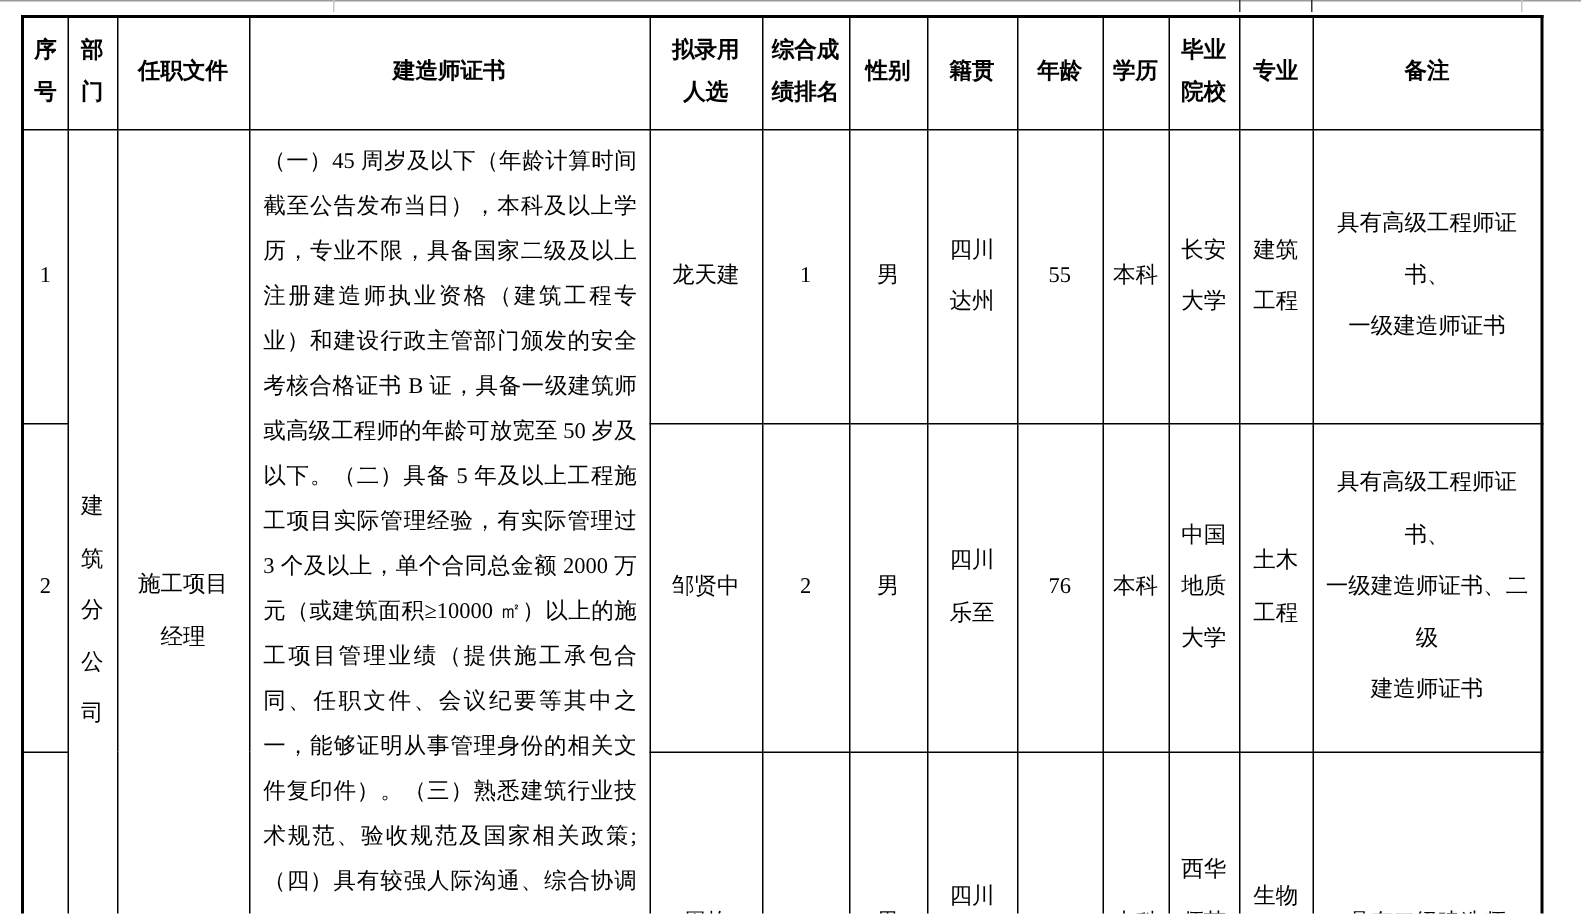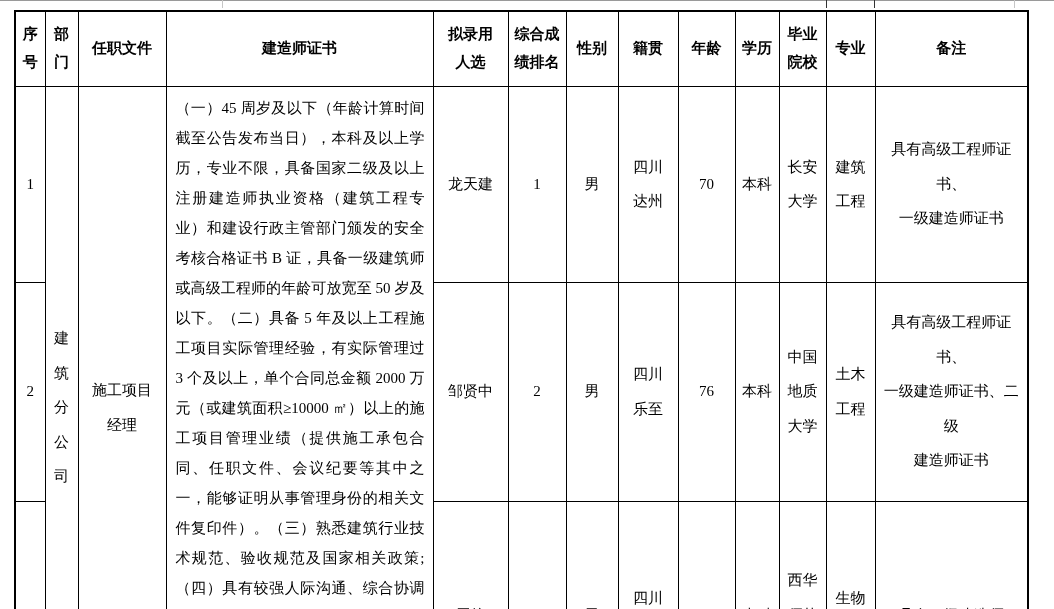--- a/index.html
+++ b/index.html
@@ -97,21 +97,21 @@
 公
 司</td>
         <td rowspan="3">施工项目
 经理</td>
         <td rowspan="3" class="req">（一）45 周岁及以下（年龄计算时间截至公告发布当日），本科及以上学历，专业不限，具备国家二级及以上注册建造师执业资格（建筑工程专业）和建设行政主管部门颁发的安全考核合格证书 B 证，具备一级建筑师或高级工程师的年龄可放宽至 50 岁及以下。（二）具备 5 年及以上工程施工项目实际管理经验，有实际管理过 3 个及以上，单个合同总金额 2000 万元（或建筑面积≥10000 ㎡）以上的施工项目管理业绩（提供施工承包合同、任职文件、会议纪要等其中之一，能够证明从事管理身份的相关文件复印件）。（三）熟悉建筑行业技术规范、验收规范及国家相关政策;（四）具有较强人际沟通、综合协调能力和业务获取能力，并具备一定工作抗压能力。（五）廉洁自律，遵纪守法，具有良好的职业操守，信誉良好，品行端正。</td>
         <td>龙天建</td>
         <td>1</td>
         <td>男</td>
         <td>四川
 达州</td>
-        <td>70</td>
+        <td>55</td>
         <td>本科</td>
         <td>长安
 大学</td>
         <td>建筑
 工程</td>
         <td>具有高级工程师证书、
 一级建造师证书</td>
       </tr>
       <tr class="r2">
         <td>2</td>

